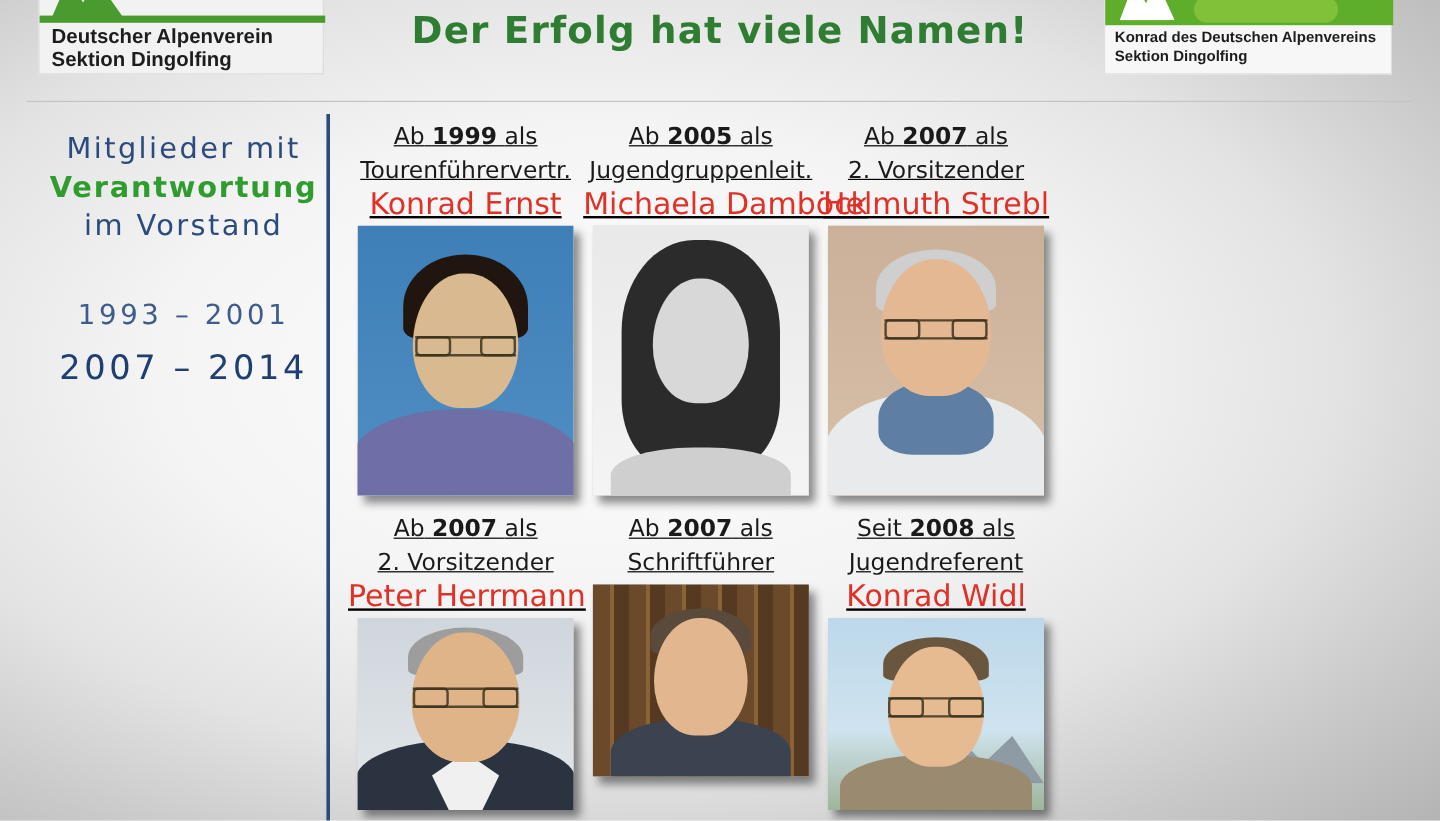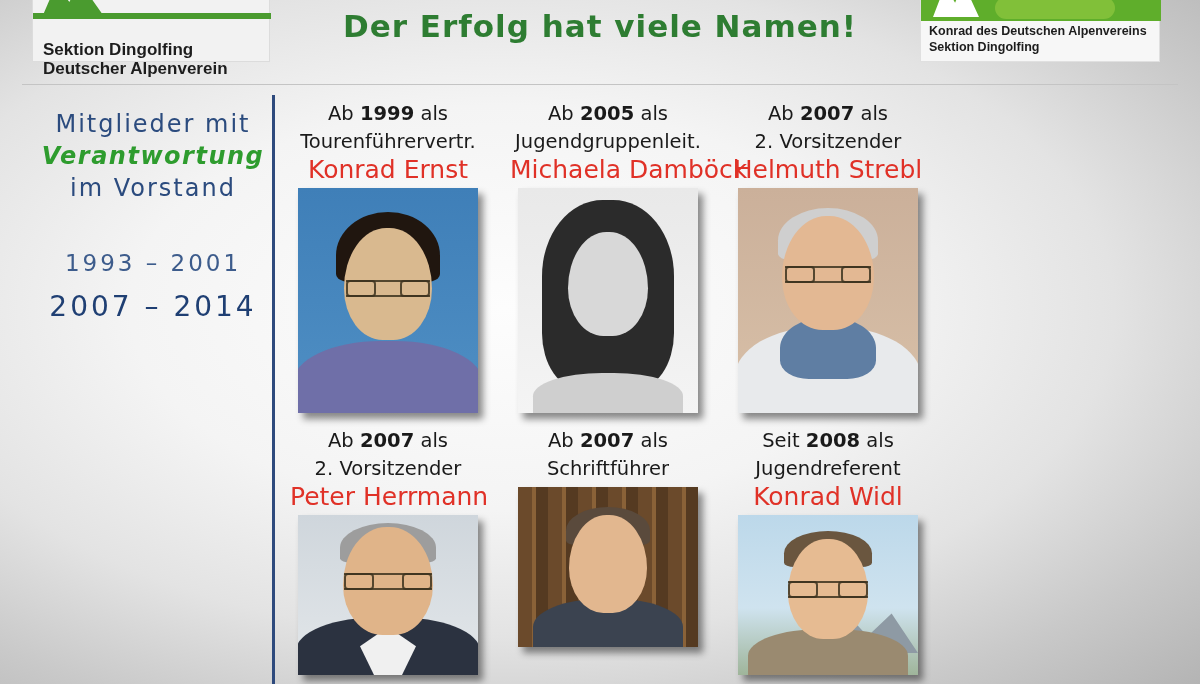--- a/index.html
+++ b/index.html
@@ -80,21 +80,20 @@
     background: #4a9b2f;
   }
   .logo-left .l1 {
     position: absolute;
     left: 10px;
     top: 26px;
     font-size: 17px;
     font-weight: bold;
     color: #1d1d1d;
     white-space: nowrap;
-    margin-top: 38px;
   }
   .logo-left .l2 {
     position: absolute;
     left: 10px;
     top: 45px;
     font-size: 17px;
     font-weight: bold;
     color: #1d1d1d;
     white-space: nowrap;
   }
@@ -176,21 +175,20 @@
   }
   .leftcol .ln {
     font-size: 24px;
     letter-spacing: 2px;
     line-height: 32px;
   }
   .leftcol .ln.accent {
     color: #2e9c2e;
     font-weight: bold;
     letter-spacing: 1.5px;
-    font-style: italic;
   }
   .leftcol .years {
     margin-top: 46px;
   }
   .leftcol .y1 {
     font-size: 23px;
     letter-spacing: 3px;
     color: #3d5c8c;
   }
   .leftcol .y2 {
@@ -203,21 +201,22 @@
 
   
   .people {
     position: absolute;
     left: 290px;
     top: 100px;
     width: 900px;
   }
   .row {
     display: flex;
-    gap: 24px;
+    gap: 0;
+    text-decoration: underline;
   }
   .cell {
     width: 196px;
     text-align: center;
   }
   .cap {
     font-size: 19.5px;
     color: #1a1a1a;
     line-height: 28px;
     font-family: "DejaVu Sans", sans-serif;

